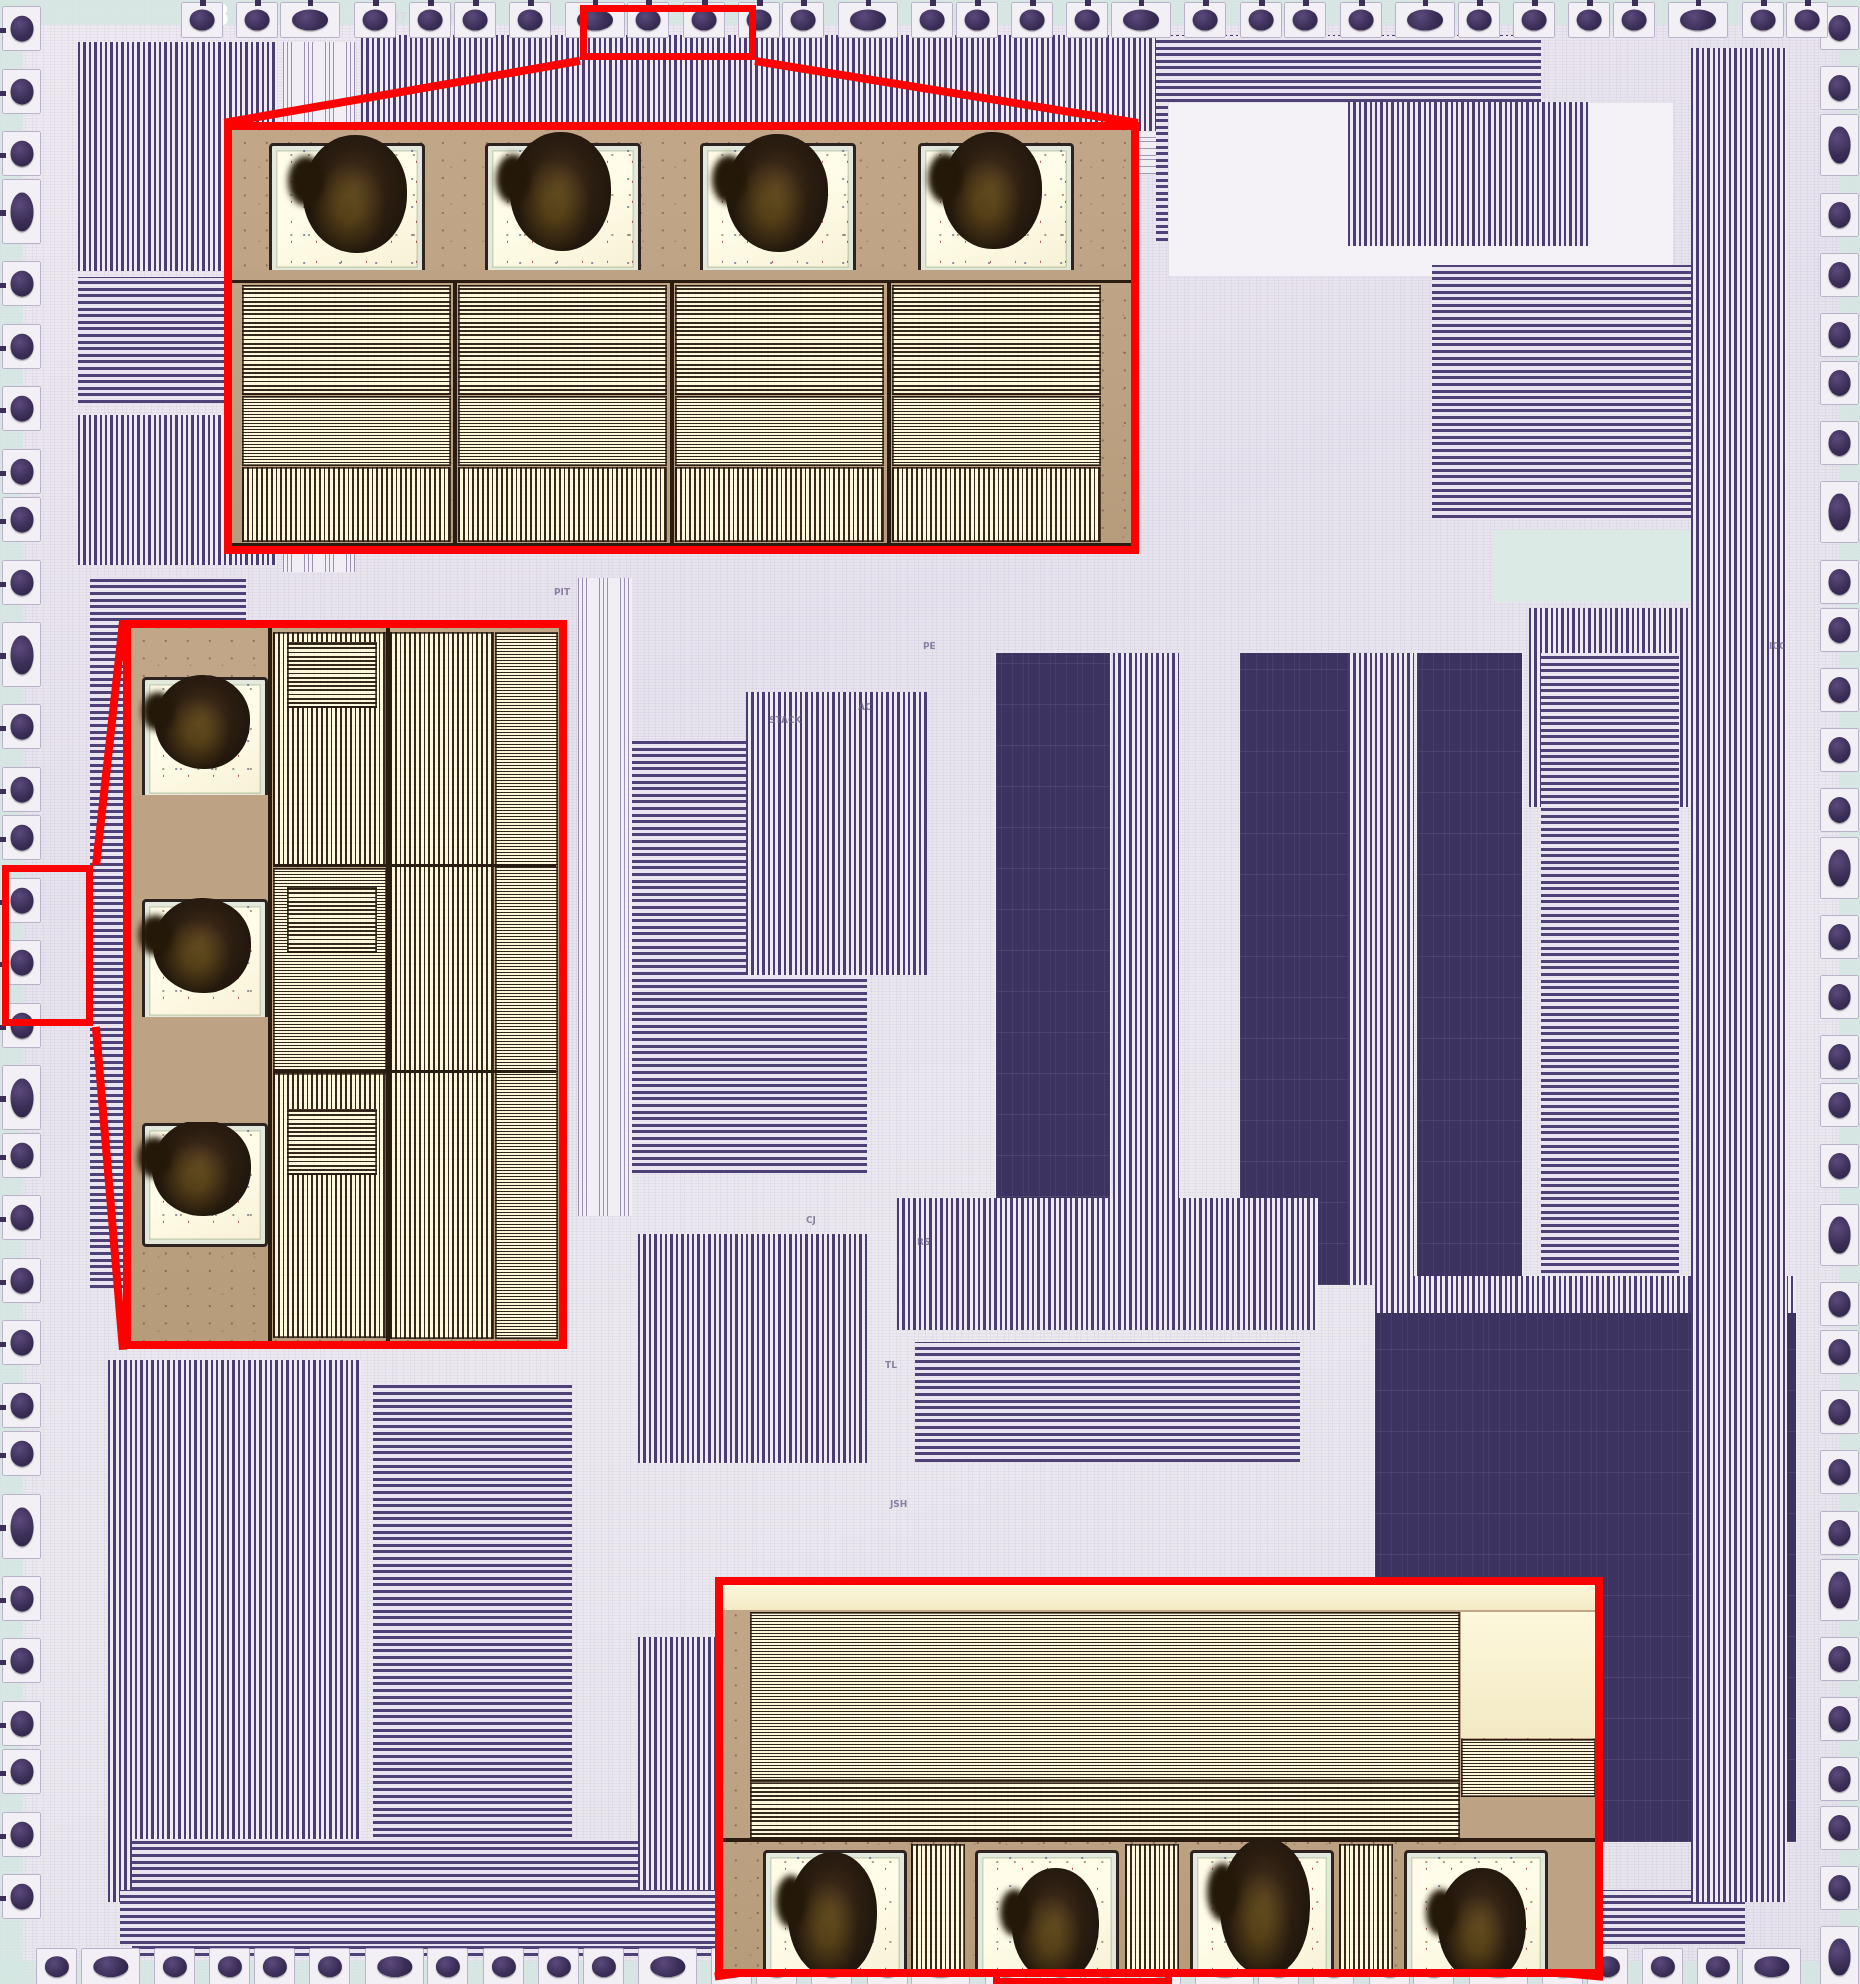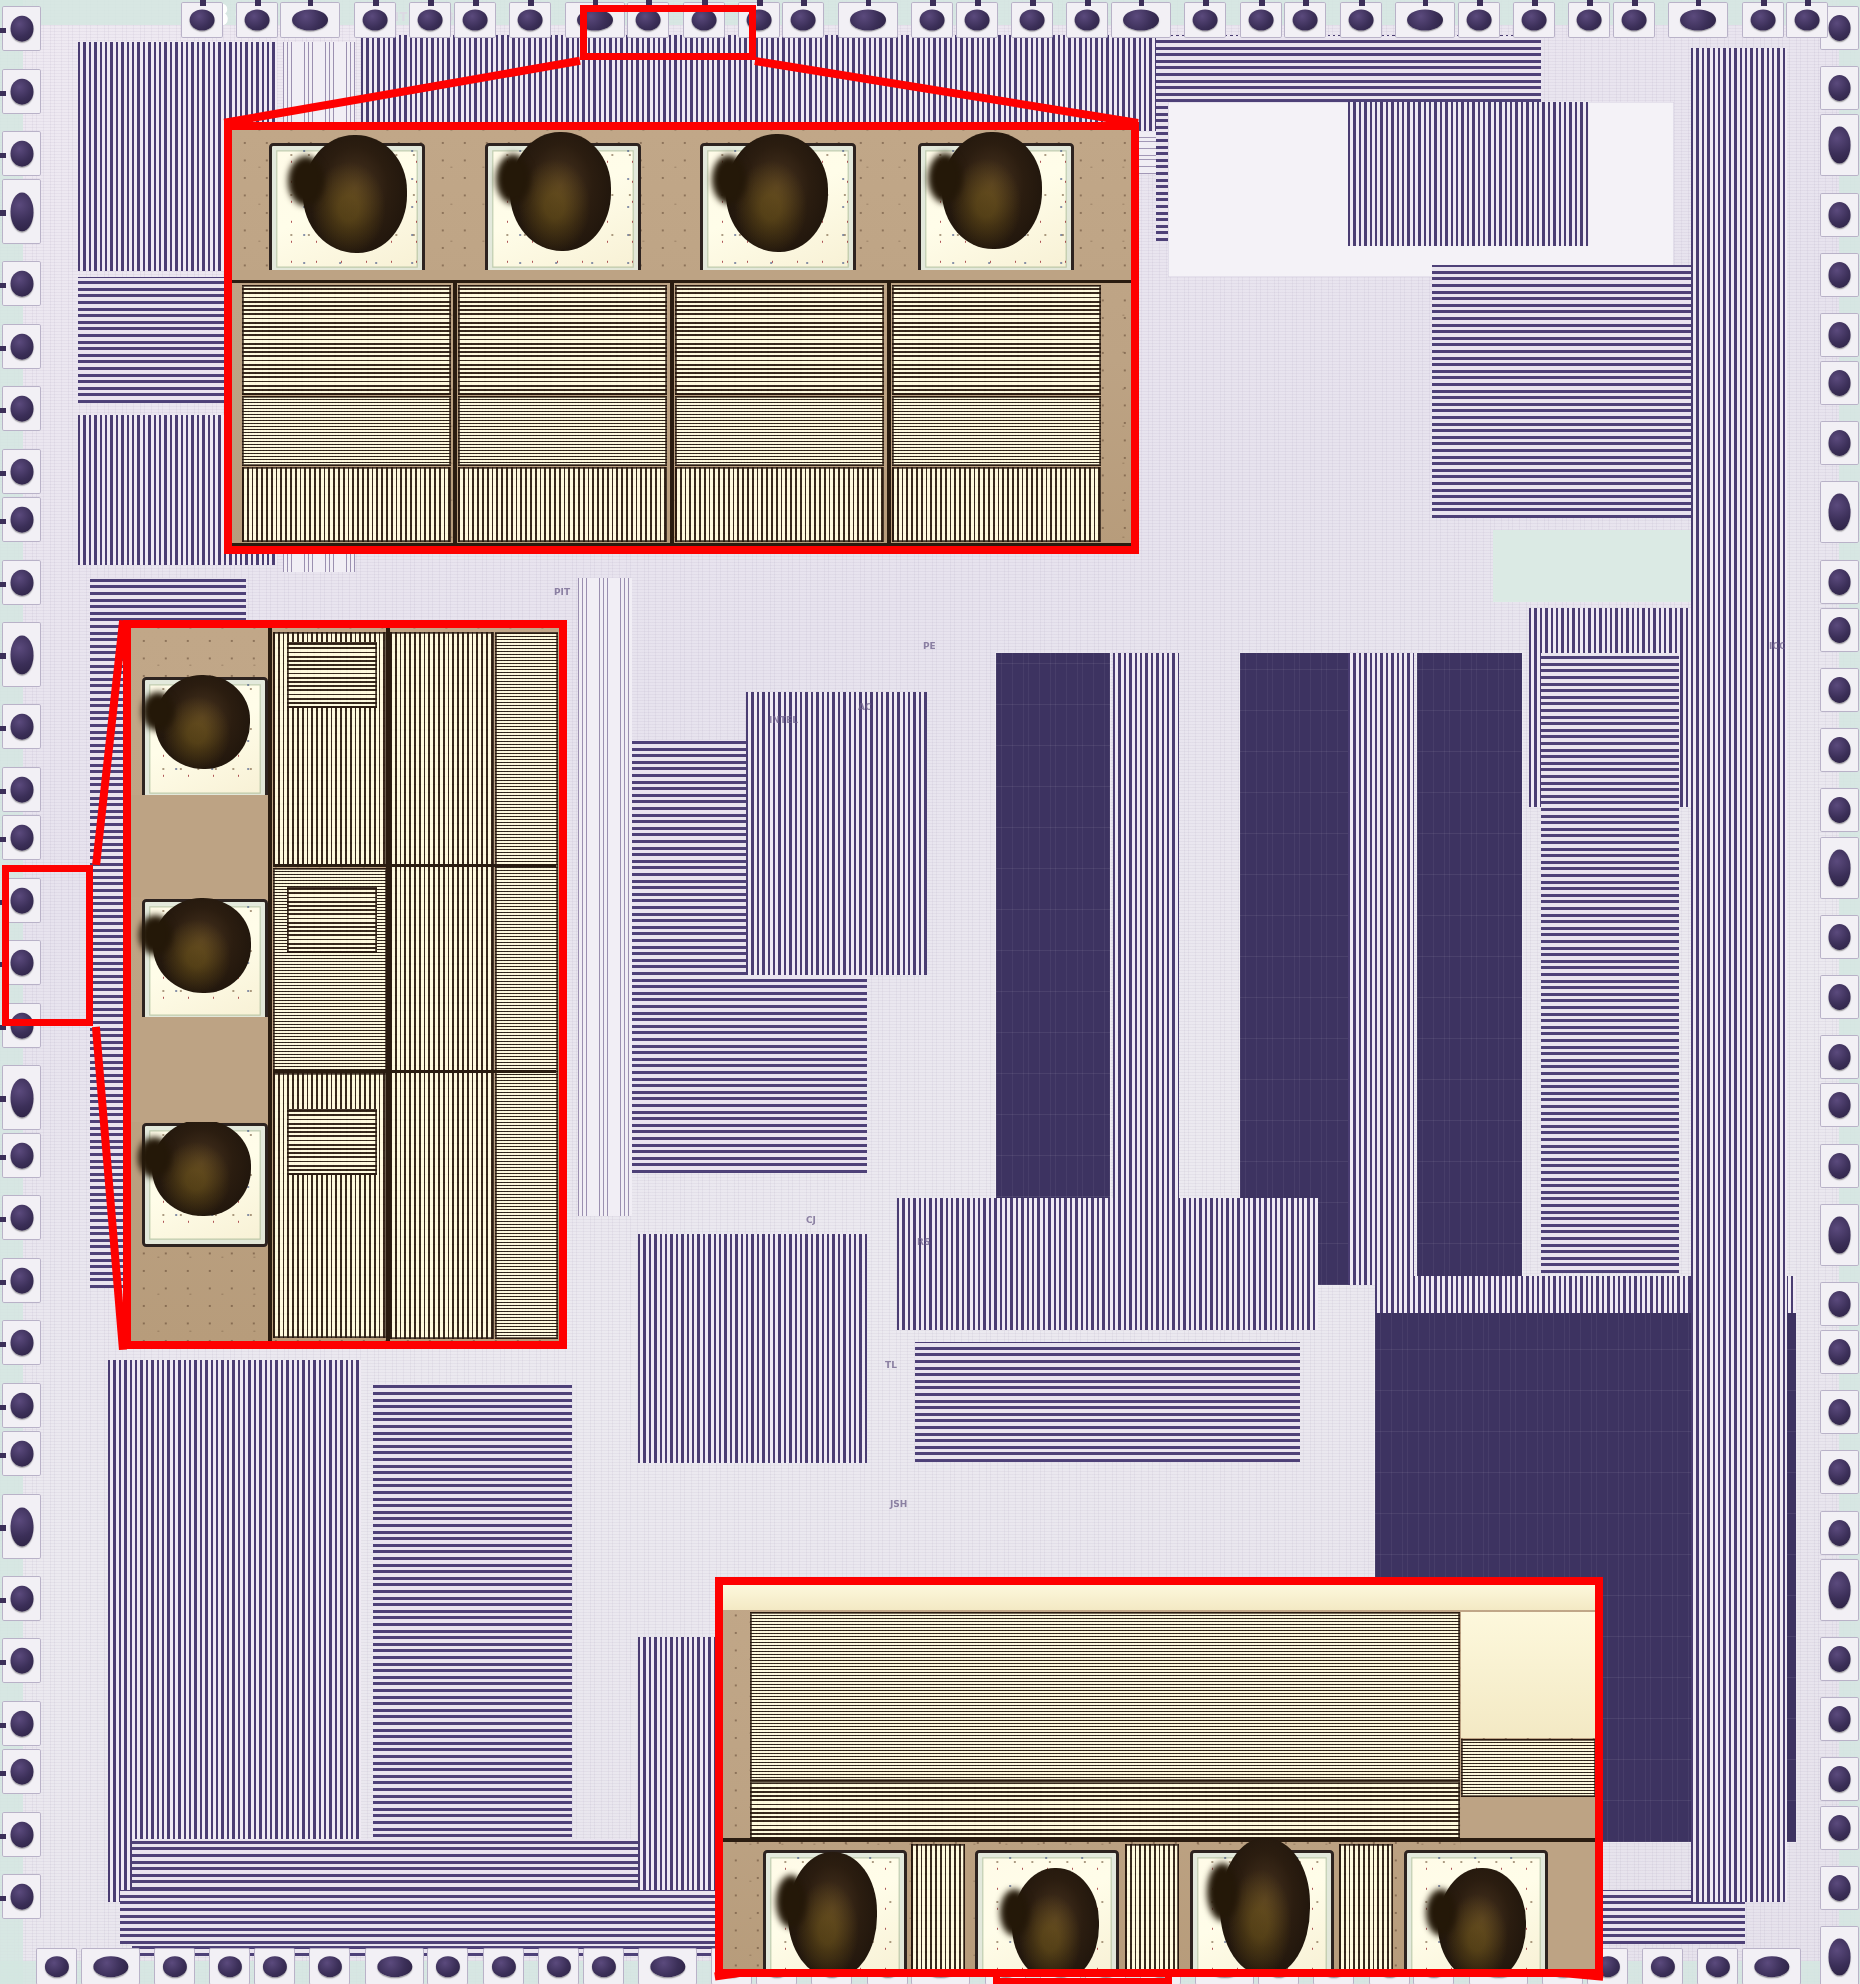--- a/index.html
+++ b/index.html
@@ -289,21 +289,21 @@
 
   <div class="blk cells2" style="left:120px;top:1890px;width:1625px;height:54px;"></div>
 
   <div class="blk cells" style="left:1691px;top:48px;width:96px;height:1854px;"></div>
 
   <div id="die-marking" style="left:212px;top:-1.2px;font-size:28px;">80386</div>
   <div id="die-copyright" style="left:368px;top:9.6px;font-size:11.4px;letter-spacing:0.6px;">© INTEL 1985</div>
 
   <div id="block-labels">
       <div class="blk-label" style="left: 554px; top: 587px; font-size: 9px;">PIT</div>
-      <div class="blk-label" style="left: 769px; top: 715px; font-size: 9px;">INTEL</div>
+      <div class="blk-label" style="left: 769px; top: 715px; font-size: 9px;">STACK</div>
       <div class="blk-label" style="left: 858px; top: 702px; font-size: 9px;">AC</div>
       <div class="blk-label" style="left: 923px; top: 641px; font-size: 9px;">PE</div>
       <div class="blk-label" style="left: 1769px; top: 641px; font-size: 9px;">ICC</div>
       <div class="blk-label" style="left: 917px; top: 1237px; font-size: 9px;">RS</div>
       <div class="blk-label" style="left: 890px; top: 1499px; font-size: 9px;">JSH</div>
       <div class="blk-label" style="left: 806px; top: 1215px; font-size: 9px;">CJ</div>
       <div class="blk-label" style="left: 885px; top: 1360px; font-size: 9px;">TL</div>
     </div>
 
   <div id="pad-layer">

